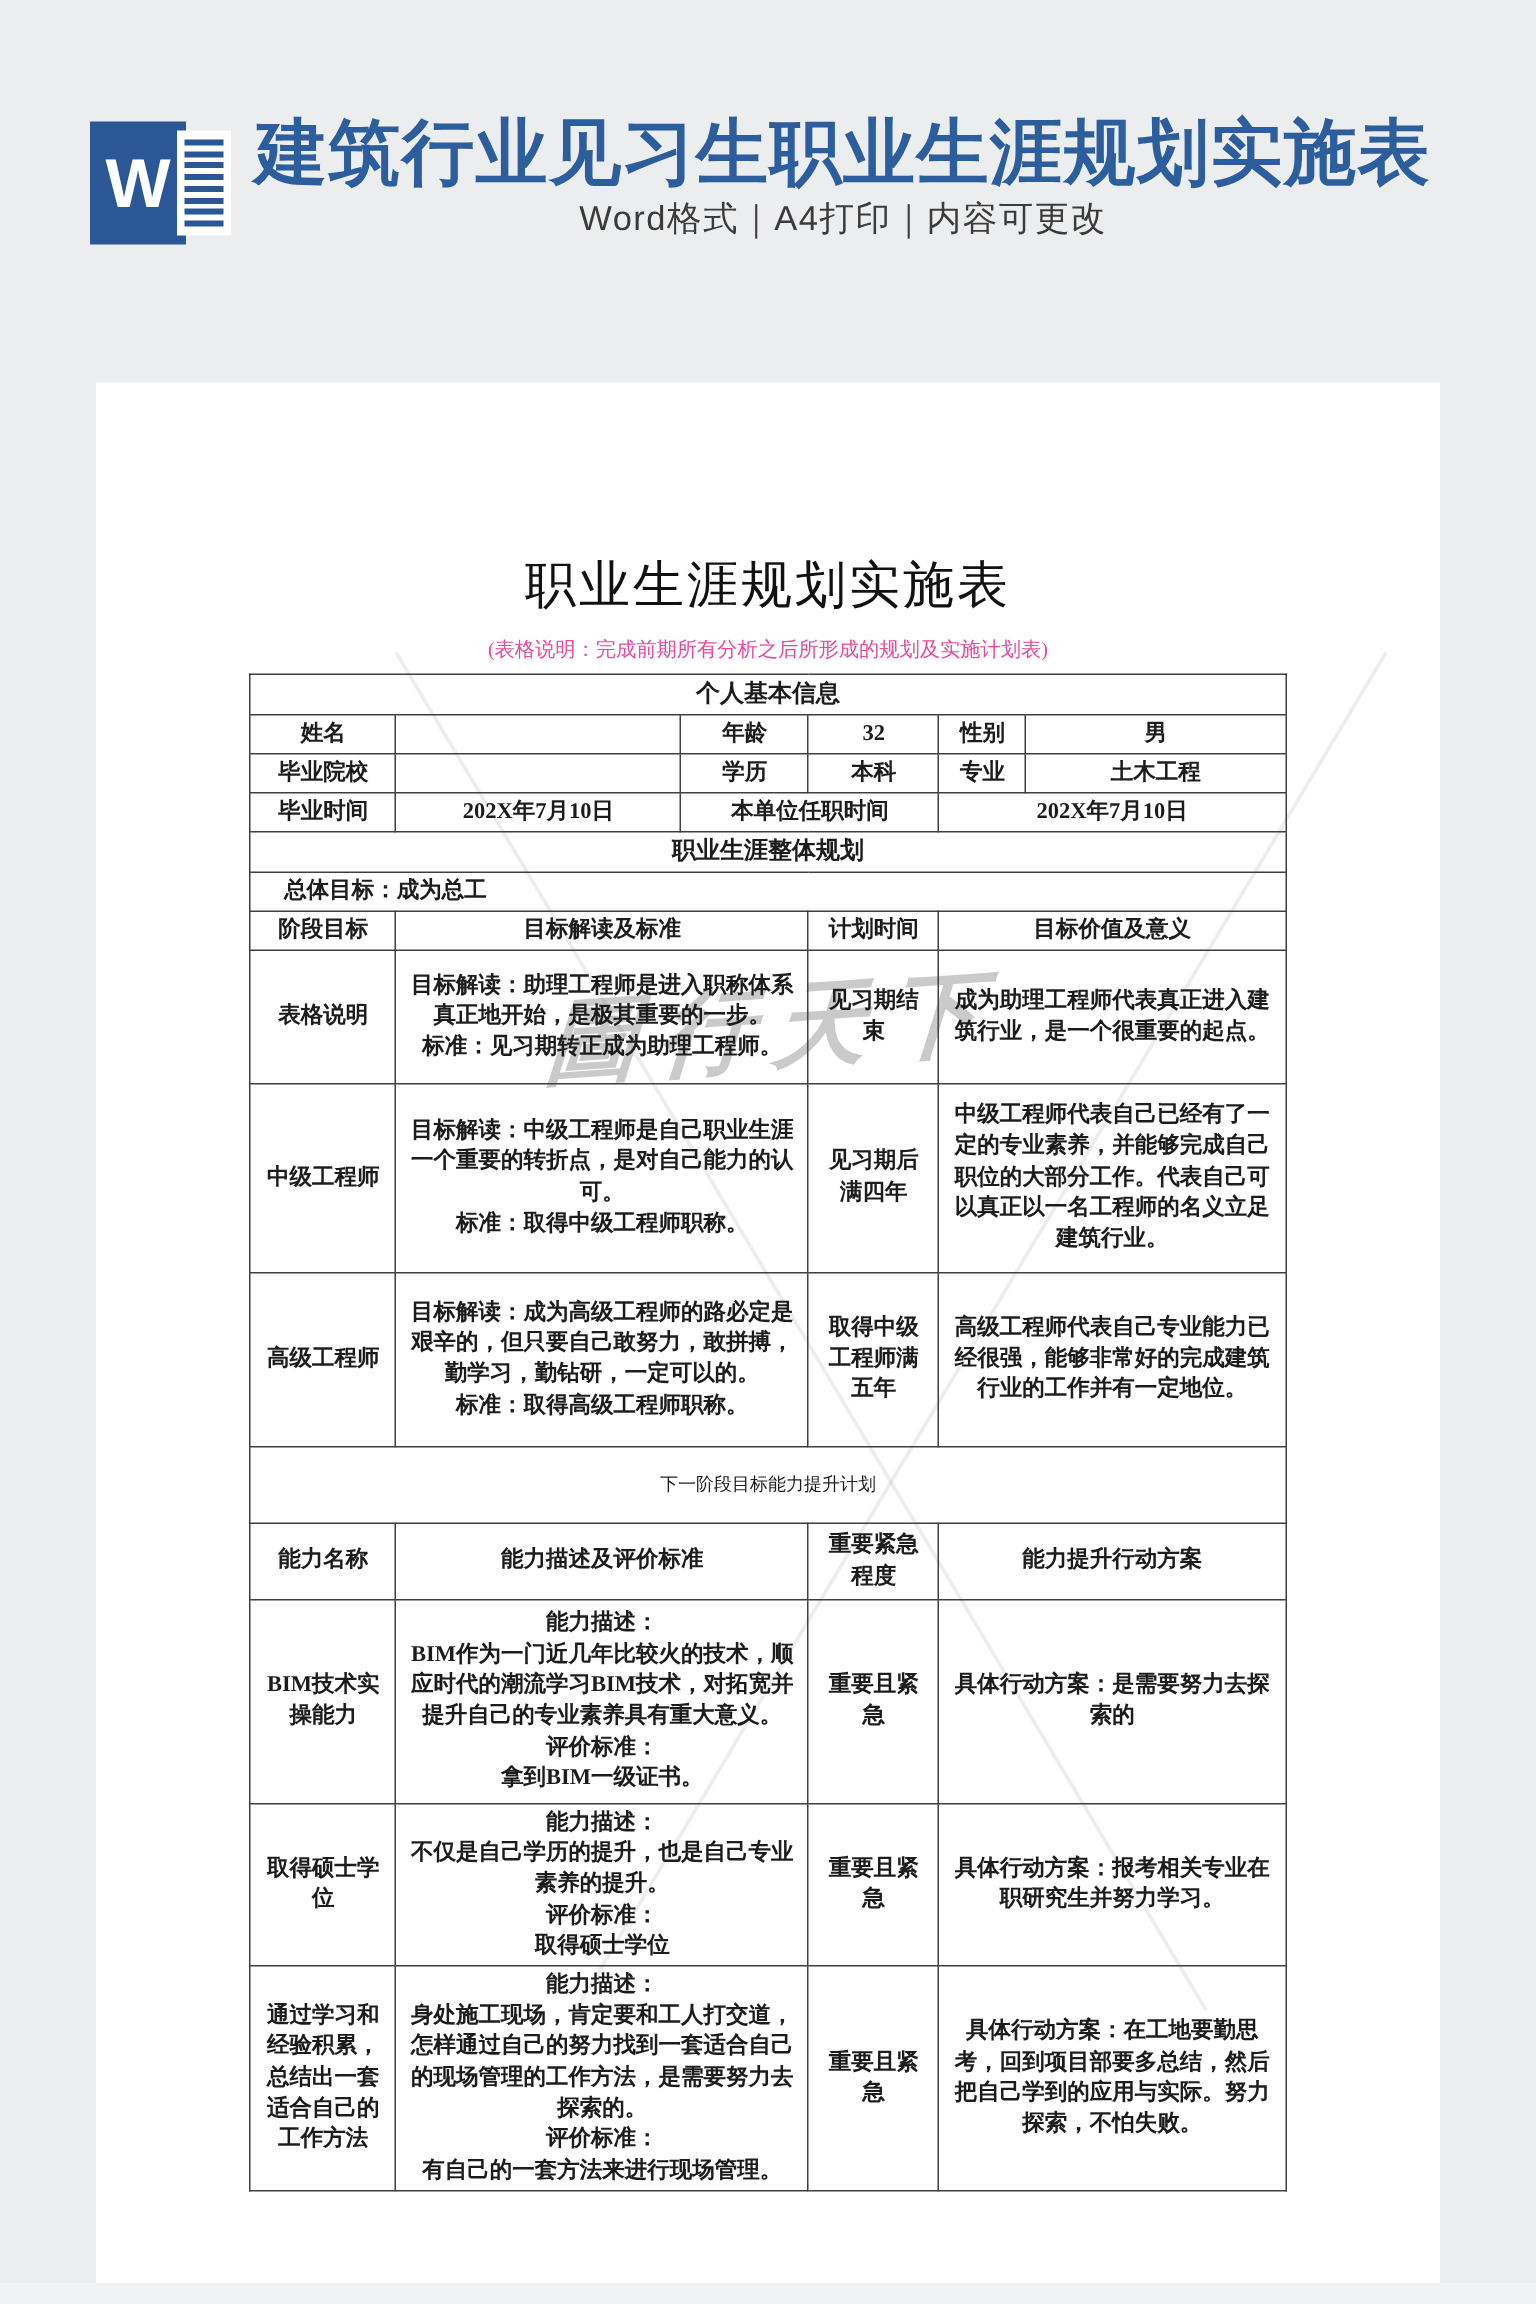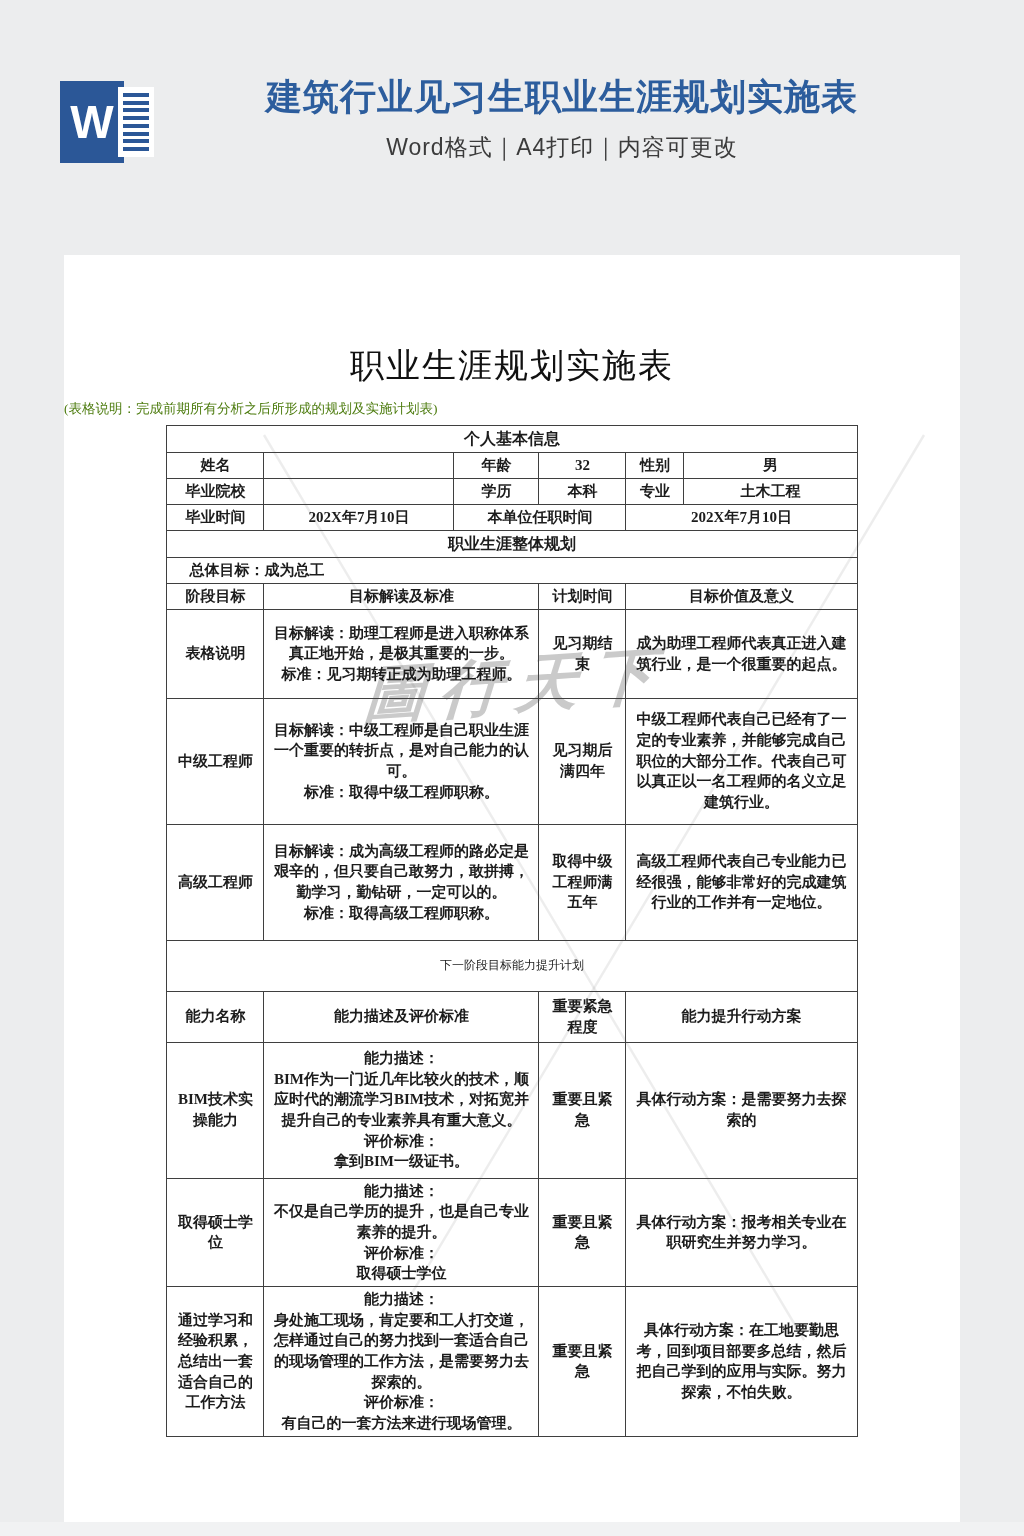--- a/index.html
+++ b/index.html
@@ -23,45 +23,45 @@
   }
   .wi-letter{color:#ffffff;font-size:46px;font-weight:700;line-height:1;}
   .wi-page{
     position:absolute;left:60px;top:12px;width:36px;height:70px;
     background:#ffffff;padding:6px 5px;box-sizing:border-box;
     display:flex;flex-direction:column;justify-content:space-between;
   }
   .wi-stripe{height:4px;background:#2b5797;}
   .header-text{flex:1;text-align:center;padding-top:2px;}
   .page-title{
-    margin:0;font-size:36px;font-weight:700;color:#2c5d9d;
+    margin:0;font-size:48px;font-weight:700;color:#2c5d9d;
     letter-spacing:1px;line-height:1.1;
   }
-  .page-subtitle{margin-top:15px;font-size:23px;color:#3b3b3b;letter-spacing:1px;}
+  .page-subtitle{font-size:23px;color:#3b3b3b;letter-spacing:1px;}
   
   .doc-page{
     position:absolute;left:64px;top:255px;width:896px;height:1267px;
     background:#ffffff;
     font-family:"Liberation Serif","DejaVu Serif",serif;
   }
   .watermark-lines{position:absolute;left:0;top:0;width:896px;height:1267px;z-index:0;}
   .watermark-text{
     position:absolute;left:300px;top:388px;z-index:0;
     font-size:62px;font-weight:700;font-style:italic;
     letter-spacing:14px;color:rgba(80,80,80,0.30);
     transform:rotate(-4deg) skewX(-8deg);
     font-family:"DejaVu Serif",serif;
     white-space:nowrap;pointer-events:none;
   }
   .doc-inner{position:relative;z-index:1;}
   .doc-title{
-    margin:0;padding-top:88px;text-align:center;
+    margin:0;padding-top:112px;text-align:center;
     font-size:34px;font-weight:400;letter-spacing:2px;color:#111;
   }
-  .doc-note{margin-top:11px;font-size:13.5px;color:#4d7c0f;}
+  .doc-note{margin-top:11px;text-align:center;font-size:13.5px;color:#ec4899;}
   
   table.main-table{
     width:690px;margin:7px auto 0;
     border-collapse:collapse;table-layout:fixed;
     font-size:15px;color:#1c1c1c;
   }
   .main-table td{
     border:1px solid #3f3f3f;
     text-align:center;vertical-align:middle;
     padding:2px 6px;line-height:1.38;

